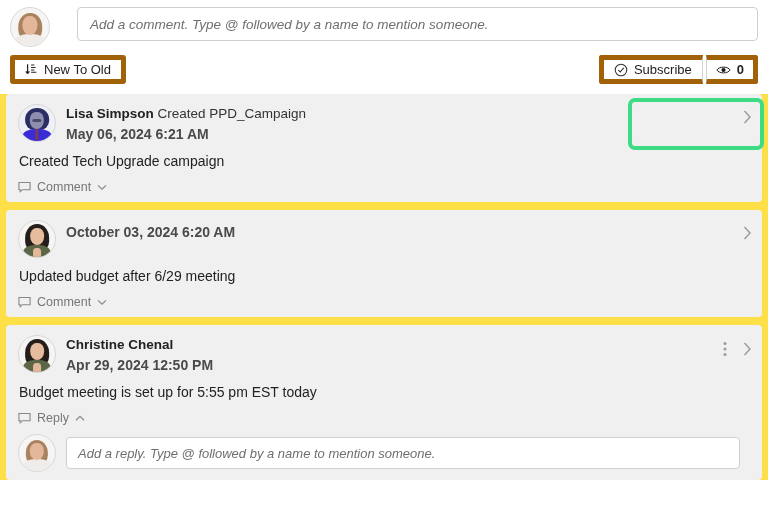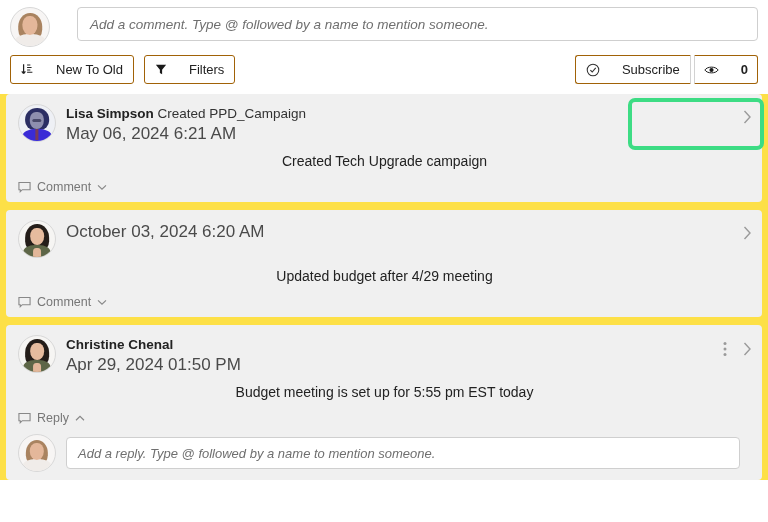--- a/index.html
+++ b/index.html
@@ -171,24 +171,24 @@
   .toolbar {
     display: flex;
     align-items: center;
     padding: 2px 10px 10px 10px;
     position: relative;
     background: #ffffff;
   }
   .tb-btn {
     display: inline-flex;
     align-items: center;
-    gap: 22px;
+    gap: 6px;
     height: 29px;
     padding: 0 10px;
-    border: 1px solid #a16207;
+    border: 5px solid #a16207;
     background: #ffffff;
     border-radius: 3px;
     font-size: 13px;
     color: #222222;
     box-sizing: border-box;
     margin-right: 10px;
     cursor: pointer;
     white-space: nowrap;
   }
   .tb-right {
@@ -239,31 +239,31 @@
   }
   .card-meta { padding-top: 1px; }
   .card-title {
     font-size: 13.5px;
     line-height: 18px;
     color: #222222;
   }
   .card-title b { font-weight: bold; }
   .card-title .act { font-weight: normal; color: #333333; }
   .card-time {
-    font-size: 17px;
+    font-size: 14px;
     color: #4a4a4a;
     line-height: 18px;
     margin-top: 2px;
+    font-weight: bold;
   }
   .card-body {
     font-size: 14px;
     color: #222222;
     margin: 9px 0 0 1px;
     line-height: 19px;
-    text-align: center;
   }
   .card-actions {
     margin-top: 9px;
     display: flex;
     align-items: center;
     gap: 6px;
     color: #777777;
     font-size: 12.5px;
     cursor: pointer;
     width: fit-content;
@@ -327,28 +327,20 @@
   <div class="tb-btn">
     <span>
       <svg width="13" height="13" viewBox="0 0 16 16">
         <path d="M3.2 1.5 L3.2 12.2 M3.2 13.2 L1.0 10.2 M3.2 13.2 L5.4 10.2" stroke="#222" stroke-width="1.5" fill="none"></path>
         <path d="M7.5 2.5 h4 M7.5 5.5 h5.5 M7.5 8.5 h4 M7.5 11.5 h6.5" stroke="#222" stroke-width="1.3"></path>
       </svg>
     </span>
     <span>New To Old</span>
   </div>
 
-  <div class="tb-btn">
-    <span>
-      <svg width="12" height="13" viewBox="0 0 14 14">
-        <path d="M1 1.5 H13 L8.3 7.2 V12.6 L5.7 11.2 V7.2 Z" fill="#1a1a1a"></path>
-      </svg>
-    </span>
-    <span>Filters</span>
-  </div>
 
   <div class="tb-right">
     <div class="tb-btn subscribe-btn">
       <span>
         <svg width="14" height="14" viewBox="0 0 16 16">
           <circle cx="8" cy="8" r="6.6" fill="none" stroke="#333" stroke-width="1.2"></circle>
           <path d="M5 8.2 L7.1 10.3 L11.1 5.6" fill="none" stroke="#333" stroke-width="1.3"></path>
         </svg>
       </span>
       <span>Subscribe</span>
@@ -414,21 +406,21 @@
       <div class="avatar sm av-brunette">
         <div class="hair"></div>
           <div class="face"></div>
           <div class="top"></div>
           <div class="chest"></div>
       </div>
       <div class="card-meta">
         <div class="card-time">October 03, 2024 6:20 AM</div>
       </div>
     </div>
-    <div class="card-body">Updated budget after 4/29 meeting</div>
+    <div class="card-body">Updated budget after 6/29 meeting</div>
     <div class="card-actions">
       <span>
         <svg width="13" height="13" viewBox="0 0 14 14">
           <path d="M1 1.6 H13 V9.4 H4.6 L2.4 11.6 V9.4 H1 Z" fill="none" stroke="#888" stroke-width="1.2"></path>
         </svg>
       </span>
       <span>Comment</span>
       <span>
         <svg width="10" height="7" viewBox="0 0 10 7">
             <path d="M1 1.4 L5 5.2 L9 1.4" fill="none" stroke="#888" stroke-width="1.2"></path>
@@ -450,21 +442,21 @@
         <div class="hair"></div>
           <div class="face"></div>
           <div class="top"></div>
           <div class="chest"></div>
       </div>
       <div class="card-meta">
         <div class="card-title">
           <b>Christine Chenal</b>
           <span class="act"></span>
         </div>
-        <div class="card-time">Apr 29, 2024 01:50 PM</div>
+        <div class="card-time">Apr 29, 2024 12:50 PM</div>
       </div>
     </div>
     <div class="card-body">Budget meeting is set up for 5:55 pm EST today</div>
     <div class="card-actions">
       <span>
         <svg width="13" height="13" viewBox="0 0 14 14">
           <path d="M1 1.6 H13 V9.4 H4.6 L2.4 11.6 V9.4 H1 Z" fill="none" stroke="#888" stroke-width="1.2"></path>
         </svg>
       </span>
       <span>Reply</span>

